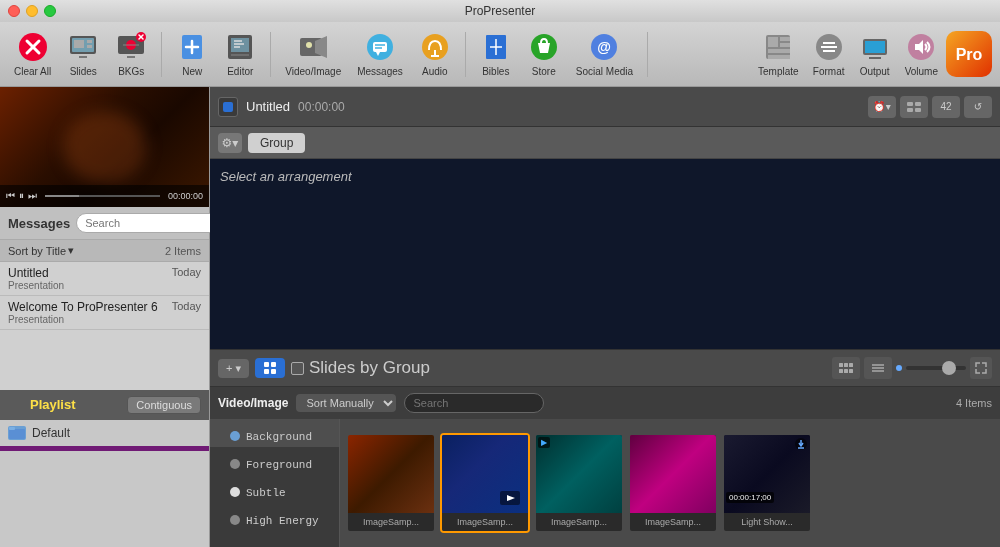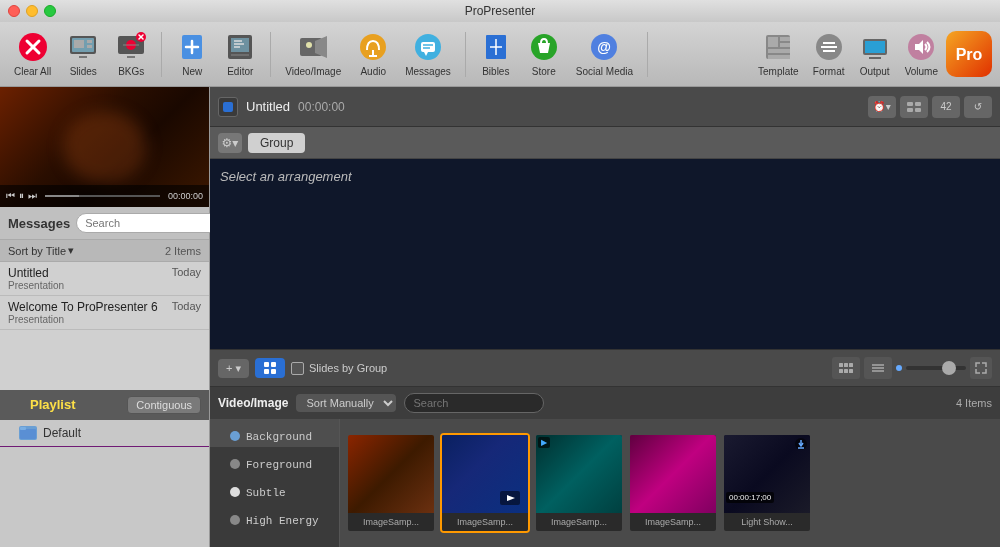--- a/index.html
+++ b/index.html
@@ -59,21 +59,21 @@
     .library-item .item-title { font-size: 12px; font-weight: 500; color: #222; display: flex; justify-content: space-between; }
     .library-item .item-sub { font-size: 10px; color: #666; }
     .item-date { font-size: 11px; color: #555; }
 
     
     #playlist-header { background: #5a5a5a; padding: 6px 8px; display: flex; align-items: center; justify-content: space-between; flex-shrink: 0; }
     #playlist-title { font-size: 13px; font-weight: 600; color: #fde047; margin-left: 22px; }
     .contiguous-btn { background: #7a7a7a; border: 1px solid #555; border-radius: 4px; padding: 2px 8px; font-size: 11px; color: #ddd; cursor: pointer; }
 
     #playlist-items { flex: 1; background: #c8c8c8; overflow-y: auto; }
-    .playlist-item { padding: 6px 19px; display: flex; align-items: center; gap: 6px; cursor: pointer; border-bottom: 1px solid #701a75; }
+    .playlist-item { padding: 6px 8px; display: flex; align-items: center; gap: 6px; cursor: pointer; border-bottom: 5px solid #701a75; }
     .folder-icon { width: 18px; height: 14px; background: #6a9fd4; border-radius: 2px; display: flex; align-items: center; justify-content: center; font-size: 8px; }
     .playlist-item-label { font-size: 12px; color: #333; }
 
     
     #right-panel { flex: 1; display: flex; flex-direction: column; background: #5a5a5a; }
 
     
     #doc-header { height: 40px; background: #4a4a4a; display: flex; align-items: center; padding: 0 8px; gap: 8px; border-bottom: 1px solid #333; flex-shrink: 0; }
     .doc-title { font-size: 13px; color: #eee; font-weight: 500; }
     .doc-time { font-size: 12px; color: #aaa; }
@@ -86,21 +86,21 @@
     .group-btn { background: #d0d0d0; border-radius: 4px; padding: 3px 12px; font-size: 12px; color: #333; cursor: pointer; font-weight: 500; }
 
     
     #arrangement-area { flex: 1; background: #0f172a; display: flex; align-items: flex-start; padding: 10px; }
     .arrangement-placeholder { font-size: 13px; color: #bbb; font-style: italic; }
 
     
     #slide-toolbar { height: 38px; background: #4a4a4a; display: flex; align-items: center; padding: 0 8px; gap: 6px; border-top: 1px solid #333; border-bottom: 1px solid #333; flex-shrink: 0; }
     .slide-tb-btn { background: #666; border-radius: 4px; padding: 3px 8px; font-size: 11px; color: #ccc; cursor: pointer; display: flex; align-items: center; gap: 3px; }
     .slide-tb-btn.blue { background: #2a6fd4; color: white; }
-    .slides-by-group { display: flex; align-items: center; gap: 5px; font-size: 11px; color: #ccc; }
+    .slides-by-group { display: flex; align-items: center; gap: 5px; font-size: 17px; color: #ccc; }
     .checkbox-sq { width: 13px; height: 13px; border: 1px solid #aaa; background: #555; border-radius: 2px; }
     .slide-tb-right { margin-left: auto; display: flex; align-items: center; gap: 4px; }
     .view-btn { width: 28px; height: 22px; background: #555; border-radius: 3px; cursor: pointer; display: flex; align-items: center; justify-content: center; font-size: 10px; color: #ccc; }
     .slider-track { width: 60px; height: 4px; background: #333; border-radius: 2px; position: relative; }
     .slider-thumb { width: 14px; height: 14px; background: #aaa; border-radius: 50%; position: absolute; top: -5px; left: 60%; cursor: pointer; }
     .expand-btn { width: 22px; height: 22px; background: #555; border-radius: 3px; cursor: pointer; display: flex; align-items: center; justify-content: center; }
 
     
     #media-browser { height: 160px; background: #4a4a4a; display: flex; flex-direction: column; flex-shrink: 0; }
     #media-header { height: 32px; background: #3d3d3d; display: flex; align-items: center; padding: 0 8px; gap: 8px; flex-shrink: 0; }
@@ -229,40 +229,40 @@
         <polygon points="18,10 30,5 30,27 18,22" fill="#888"></polygon>
         <circle cx="12" cy="14" r="3" fill="#ffb" opacity="0.8"></circle>
       </svg>
     </div>
     <span class="label">Video/Image</span>
   </div>
 
   <div class="toolbar-btn">
     <div class="icon">
       <svg width="32" height="32" viewBox="0 0 32 32">
-        <circle cx="16" cy="16" r="13" fill="#e8a020"></circle>
-        <path d="M10 19 Q10 10 16 10 Q22 10 22 19" stroke="white" stroke-width="2" fill="none"></path>
-        <line x1="16" y1="19" x2="16" y2="25" stroke="white" stroke-width="2"></line>
-        <line x1="12" y1="25" x2="20" y2="25" stroke="white" stroke-width="2"></line>
-      </svg>
-    </div>
-    <span class="label">Audio</span>
-  </div>
-
-  <div class="toolbar-btn">
-    <div class="icon">
-      <svg width="32" height="32" viewBox="0 0 32 32">
         <circle cx="16" cy="16" r="13" fill="#40b0e0"></circle>
         <rect x="9" y="11" width="14" height="10" rx="2" fill="white"></rect>
         <polygon points="12,21 14,25 16,21" fill="white"></polygon>
         <line x1="11" y1="14" x2="21" y2="14" stroke="#40b0e0" stroke-width="1.5"></line>
         <line x1="11" y1="17" x2="18" y2="17" stroke="#40b0e0" stroke-width="1.5"></line>
       </svg>
     </div>
     <span class="label">Messages</span>
+  </div>
+
+  <div class="toolbar-btn">
+    <div class="icon">
+      <svg width="32" height="32" viewBox="0 0 32 32">
+        <circle cx="16" cy="16" r="13" fill="#e8a020"></circle>
+        <path d="M10 19 Q10 10 16 10 Q22 10 22 19" stroke="white" stroke-width="2" fill="none"></path>
+        <line x1="16" y1="19" x2="16" y2="25" stroke="white" stroke-width="2"></line>
+        <line x1="12" y1="25" x2="20" y2="25" stroke="white" stroke-width="2"></line>
+      </svg>
+    </div>
+    <span class="label">Audio</span>
   </div>
 
   <div class="toolbar-sep"></div>
 
   <div class="toolbar-btn">
     <div class="icon">
       <svg width="32" height="32" viewBox="0 0 32 32">
         <rect x="6" y="4" width="20" height="24" rx="1" fill="#2a6fd4"></rect>
         <line x1="16" y1="8" x2="16" y2="24" stroke="white" stroke-width="1.5"></line>
         <line x1="10" y1="16" x2="22" y2="16" stroke="white" stroke-width="1.5"></line>

